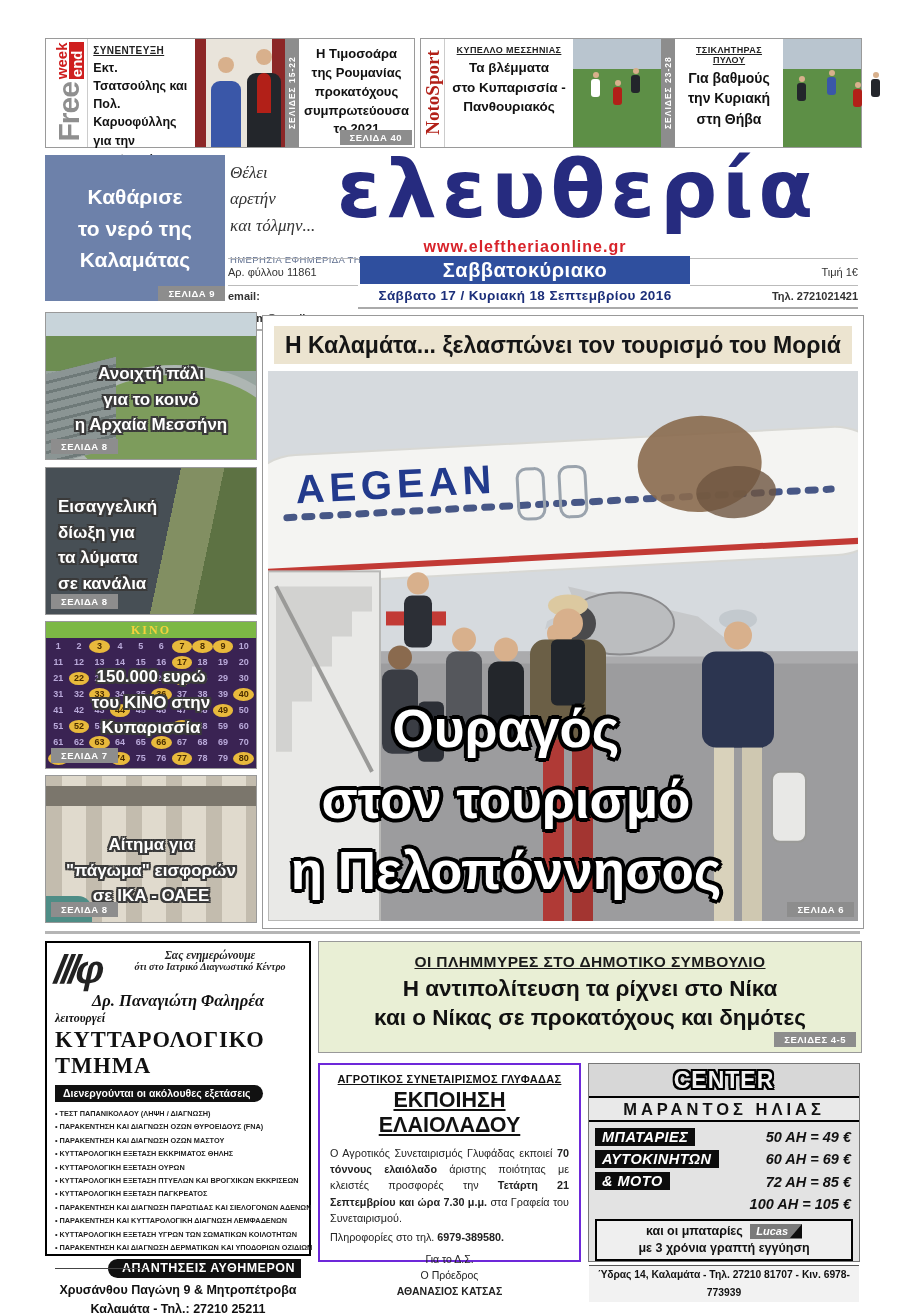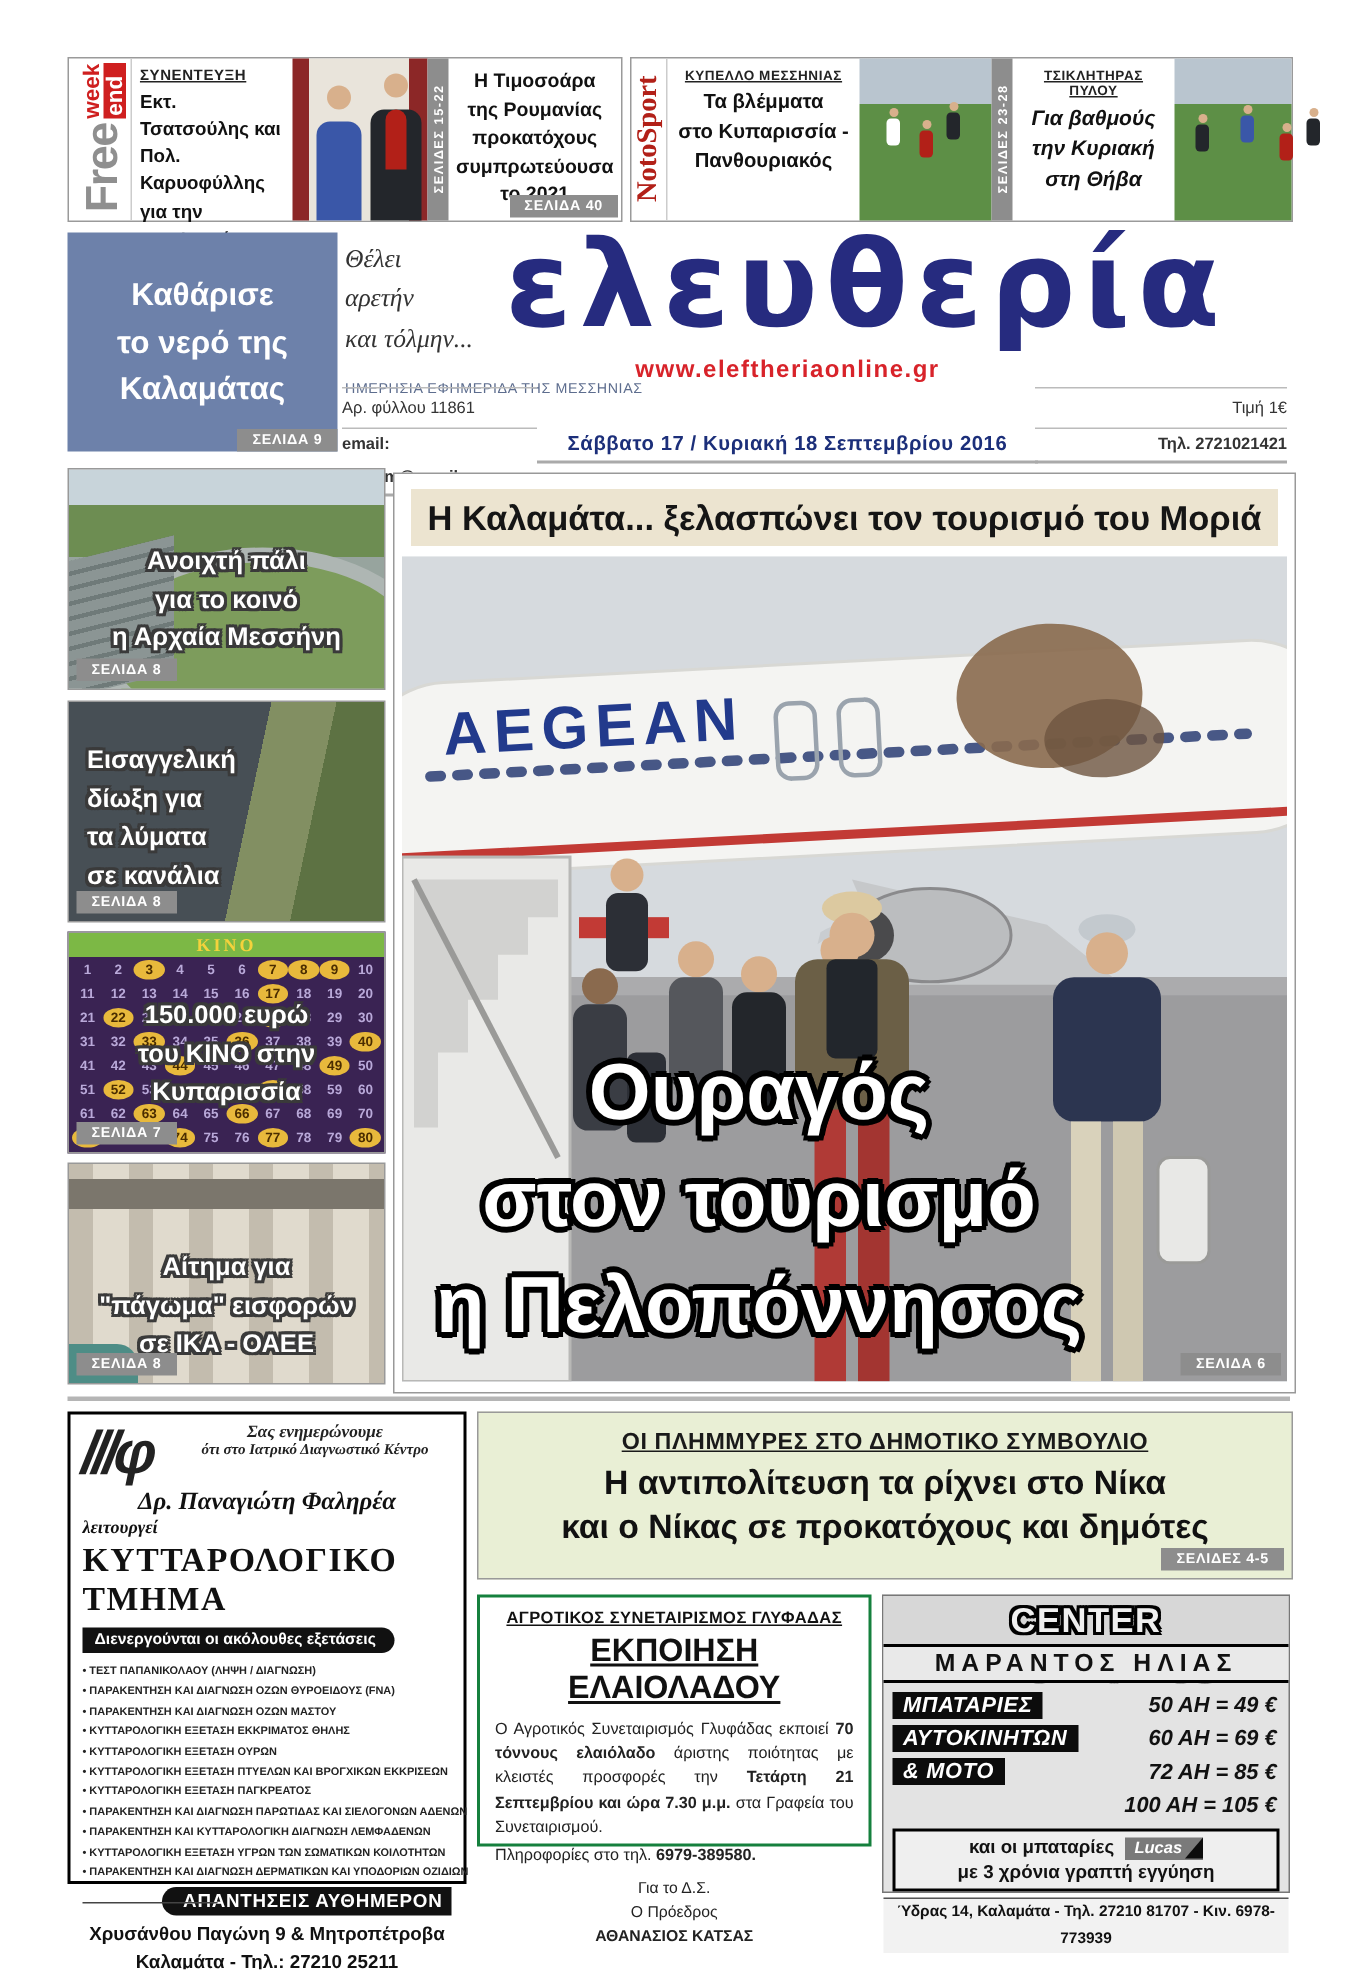--- a/index.html
+++ b/index.html
@@ -121,21 +121,21 @@
   .med-answers::before{content:"";position:absolute;left:0;top:50%;width:90px;border-top:1px solid #444;}
   .med-answers span{display:inline-block;background:#111;color:#fff;font-weight:bold;font-size:12.5px;
             padding:2px 6px 3px 14px;border-radius:12px 0 0 12px;letter-spacing:.5px;}
   .med-addr{font-weight:bold;font-size:12.5px;text-align:center;line-height:1.45;}
 
   #council{left:318px;top:941px;width:542px;height:110px;border:1px solid #999;background:#e9efd5;}
   .cc-kicker{font-weight:bold;font-size:15.5px;text-decoration:underline;letter-spacing:.4px;
              text-align:center;margin-top:11px;color:#1a1a1a;}
   .cc-head{font-weight:bold;font-size:22.5px;line-height:1.3;text-align:center;margin-top:3px;}
 
-  #oil{left:318px;top:1063px;width:263px;height:168px;border:2px solid #15803d;background:#fff;
+  #oil{left:318px;top:1063px;width:263px;height:199px;border:2px solid #6d28d9;background:#fff;
        padding:8px 10px;box-sizing:border-box;}
   .oil-kicker{font-size:11px;font-weight:bold;text-align:center;text-decoration:underline;letter-spacing:.3px;}
   .oil-title{font-size:21.5px;font-weight:bold;text-align:center;text-decoration:underline;margin:3px 0 7px;}
   .oil-body{font-size:10.8px;line-height:1.5;text-align:justify;color:#222;}
   .oil-info{font-size:10.8px;line-height:1.5;margin-top:3px;color:#222;}
   .oil-sig{text-align:center;font-size:10.5px;line-height:1.5;margin-top:7px;color:#222;}
   .oil-sig .s2{font-weight:bold;}
 
   #elec{left:588px;top:1063px;width:272px;height:199px;border:1px solid #777;background:#e3e3e3;
         box-sizing:border-box;display:flex;flex-direction:column;}
@@ -218,21 +218,21 @@
       </div>
     </div>
     <div class="soccer" style="width:88px;">
       <div class="player" style="left:18px;top:40px;background:#fff;"></div>
       <div class="player" style="left:40px;top:48px;background:#b22018;"></div>
       <div class="player" style="left:58px;top:36px;background:#23262b;"></div>
     </div>
     <div class="vtab">ΣΕΛΙΔΕΣ 23-28</div>
     <div class="strip-cell ctr" style="width:98px;">
       <div class="kicker-sm" style="font-size:9px;">ΤΣΙΚΛΗΤΗΡΑΣ ΠΥΛΟΥ</div>
-      <div class="strip-head" style="font-size:14px;font-style:italic;">
+      <div class="strip-head" style="font-size:14px;">
         <div>Για βαθμούς</div>
         <div>την Κυριακή</div>
         <div>στη Θήβα</div>
       </div>
     </div>
     <div class="soccer" style="flex:1;">
       <div class="player" style="left:14px;top:44px;background:#23262b;"></div>
       <div class="player" style="left:44px;top:38px;background:#3a57a8;"></div>
       <div class="player" style="left:70px;top:50px;background:#b22018;"></div>
       <div class="player" style="left:88px;top:40px;background:#23262b;"></div>
@@ -250,20 +250,21 @@
 
   <div class="abs" id="motto">
     <div>Θέλει</div>
     <div>αρετήν</div>
     <div>και τόλμην...</div>
   </div>
   <div class="abs" id="logo">ελευθερία</div>
   <div class="abs" id="subtitle">ΗΜΕΡΗΣΙΑ ΕΦΗΜΕΡΙΔΑ ΤΗΣ ΜΕΣΣΗΝΙΑΣ</div>
   <div class="abs" id="website">www.eleftheriaonline.gr</div>
   <div class="mh-cell" id="mh-issue">Αρ. φύλλου 11861</div>
+  <div class="abs" id="mh-bar">Σαββατοκύριακο</div>
   <div class="mh-cell" id="mh-price">Τιμή 1€</div>
   <div class="mh-cell" id="mh-email">email: elefklm@gmail.com</div>
   <div class="mh-cell" id="mh-date">Σάββατο 17 / Κυριακή 18 Σεπτεμβρίου 2016</div>
   <div class="mh-cell" id="mh-phone">Τηλ. 2721021421</div>
 
   <div class="side-box sb-stadium" style="top:312px;">
     <div class="sb-field"></div>
       <div class="sb-seats"></div>
     <div class="sb-text outline-sm" style="top:48px;">
       <div>Ανοιχτή πάλι</div>

